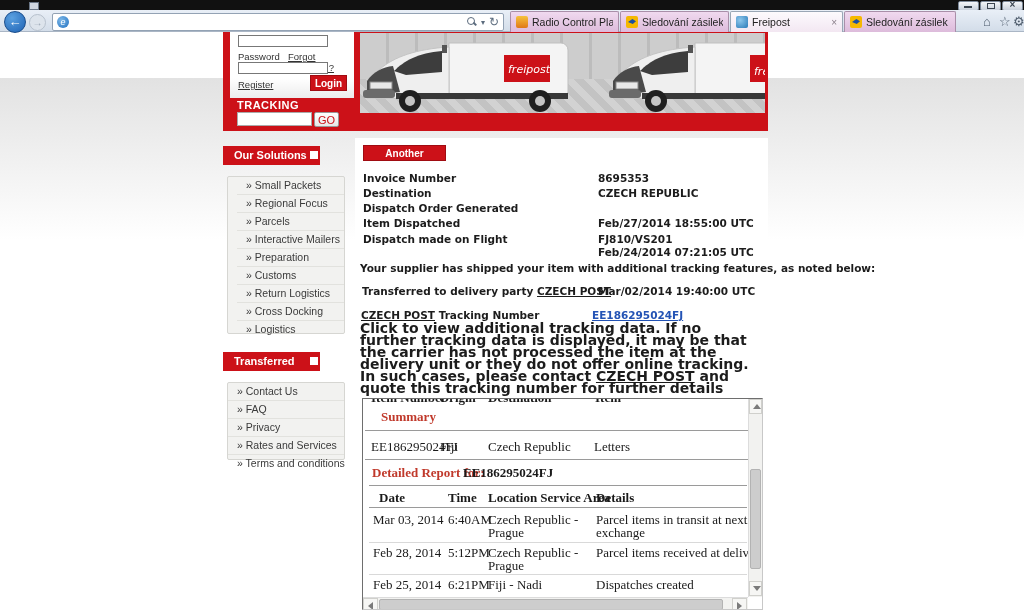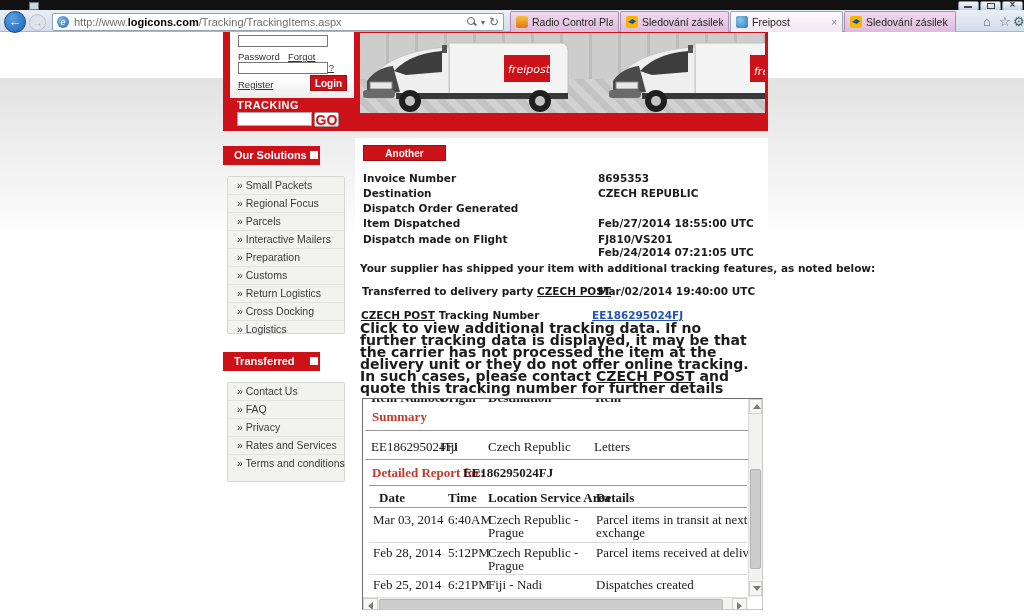--- a/index.html
+++ b/index.html
@@ -54,21 +54,21 @@
   
   .gradband{left:0;top:78px;width:1024px;height:162px;background:linear-gradient(#e2e2e2,#ffffff);}
   .redpanel{left:223px;top:32px;width:545px;height:99px;background:#cc1118;}
   .loginbox{left:7px;top:0px;width:124px;height:66px;background:linear-gradient(#ffffff 70%,#ececec);}
   .input{background:#fff;border:1px solid #777;box-sizing:border-box;}
   .smalltext{font-size:9.5px;color:#333;}
   .loginbtn{background:#cc1118;color:#fff;font-weight:bold;font-size:10px;text-align:center;
             border:1px solid #a00c12;box-sizing:border-box;}
   .trackingtitle{color:#fff;font-weight:bold;font-size:11px;letter-spacing:.5px;}
   .gobtn{background:linear-gradient(#ffffff,#e8e8e8);border:1px solid #999;color:#cc1118;
-         font-weight:bold;font-size:14px;text-align:center;box-sizing:border-box;border-radius:2px;}
+         font-weight:normal;font-size:11px;text-align:center;box-sizing:border-box;border-radius:2px;}
   .vanimg{left:137px;top:1px;width:405px;height:80px;overflow:hidden;
           background:linear-gradient(#c7c7c7 0 45px,#bdbdbd 45px 80px);}
   .vanimg .doors{position:absolute;left:0;top:0;width:100%;height:46px;
           background:repeating-linear-gradient(90deg,#cdcdcd 0 26px,#bcbcbc 26px 29px);}
   .vanimg .cobbles{position:absolute;left:0;top:46px;width:100%;height:34px;
           background:repeating-linear-gradient(45deg,#d2d2d2 0 7px,#c3c3c3 7px 14px);}
   .redbar-h{background:#cc1118;color:#fff;font-weight:bold;font-size:11px;line-height:19px;
             padding-left:11px;box-sizing:border-box;}
   .redbar-sq{width:8px;height:8px;background:#fff;}
   .menubox{background:#f2f2f0;border:1px solid #d6d6d2;border-radius:2px;box-sizing:border-box;}
@@ -121,21 +121,20 @@
         <span class="glyph-close">×</span>
       </div>
   </div>
 
   <div class="abs navbar"></div>
   <div class="abs backbtn">←</div>
   <div class="abs fwdbtn">→</div>
 
   <div class="abs addressbar">
     <span class="pagefavicon">e</span>
-    <span class="urltext"><span>http://www.</span><b>logicons.com</b><span>/Tracking/TrackingItems.aspx</span></span>
     <span class="addr-icons">
       <span class="mag">
           <span class="lens"></span>
           <span class="handle"></span>
         </span>
       <span class="caret">▾</span>
       <span class="refresh">↻</span>
     </span>
   </div>
 
@@ -203,36 +202,36 @@
         <use href="#van" x="240" y="2"></use>
         <text x="148" y="40" font-size="11" font-style="italic" fill="#ffffff" font-family="DejaVu Sans, sans-serif">freipost</text>
         <text x="394" y="42" font-size="11" font-style="italic" fill="#ffffff" font-family="DejaVu Sans, sans-serif">freipost</text>
       </svg>
     </div>
   </div>
 
   <div class="abs redbar-h" style="left:223px;top:146px;width:97px;height:19px;">Our Solutions</div>
   <div class="abs redbar-sq" style="left:310px;top:151px;"></div>
 
-  <div class="abs menubox" style="left:227px;top:176px;width:118px;height:158px;">
+  <div class="abs menubox" style="left:227px;top:176px;width:118px;height:158px;padding-left:9px;">
     <div class="menuitem"><span>»</span> <span>Small Packets</span></div>
     <div class="menuitem"><span>»</span> <span>Regional Focus</span></div>
     <div class="menuitem"><span>»</span> <span>Parcels</span></div>
     <div class="menuitem"><span>»</span> <span>Interactive Mailers</span></div>
     <div class="menuitem"><span>»</span> <span>Preparation</span></div>
     <div class="menuitem"><span>»</span> <span>Customs</span></div>
     <div class="menuitem"><span>»</span> <span>Return Logistics</span></div>
     <div class="menuitem"><span>»</span> <span>Cross Docking</span></div>
     <div class="menuitem"><span>»</span> <span>Logistics</span></div>
   </div>
 
   <div class="abs redbar-h" style="left:223px;top:352px;width:97px;height:19px;">Transferred</div>
   <div class="abs redbar-sq" style="left:310px;top:357px;"></div>
 
-  <div class="abs menubox" style="left:227px;top:382px;width:118px;height:100px;">
+  <div class="abs menubox" style="left:227px;top:382px;width:118px;height:78px;">
     <div class="menuitem"><span>»</span> <span>Contact Us</span></div>
     <div class="menuitem"><span>»</span> <span>FAQ</span></div>
     <div class="menuitem"><span>»</span> <span>Privacy</span></div>
     <div class="menuitem"><span>»</span> <span>Rates and Services</span></div>
     <div class="menuitem"><span>»</span> <span>Terms and conditions</span></div>
   </div>
 
   <div class="abs mainbg"></div>
 
   <div class="abs anotherbtn" style="left:363px;top:145px;width:83px;height:16px;">Another Tracking</div>
@@ -258,21 +257,21 @@
 
   <div class="abs para" style="left:360px;top:322px;width:402px;"><span>Click to view additional tracking data. If no further tracking data is displayed, it may be that the carrier has not processed the item at the delivery unit or they do not offer online tracking. In such cases, please contact </span><span class="ul">CZECH POST</span><span> and quote this tracking number for further details</span></div>
 
   <div class="abs frame">
 
     <div class="abs ser serb" style="left:8px;top:-9px;">Item Number</div>
     <div class="abs ser serb" style="left:76px;top:-9px;">Origin</div>
     <div class="abs ser serb" style="left:125px;top:-9px;">Destination</div>
     <div class="abs ser serb" style="left:232px;top:-9px;">Item</div>
 
-    <div class="abs ser redser" style="left:9px;top:10px;">Summary</div>
+    <div class="abs ser redser" style="left:18px;top:10px;">Summary</div>
     <div class="abs frule" style="left:2px;top:31px;width:383px;"></div>
 
     <div class="abs ser" style="left:8px;top:40px;">EE186295024FJ</div>
     <div class="abs ser" style="left:77px;top:40px;">Fiji</div>
     <div class="abs ser" style="left:125px;top:40px;">Czech Republic</div>
     <div class="abs ser" style="left:231px;top:40px;">Letters</div>
     <div class="abs frule" style="left:2px;top:60px;width:383px;"></div>
 
     <div class="abs ser redser" style="left:9px;top:66px;">Detailed Report for:</div>
     <div class="abs ser serb" style="left:100px;top:66px;">EE186295024FJ</div>

